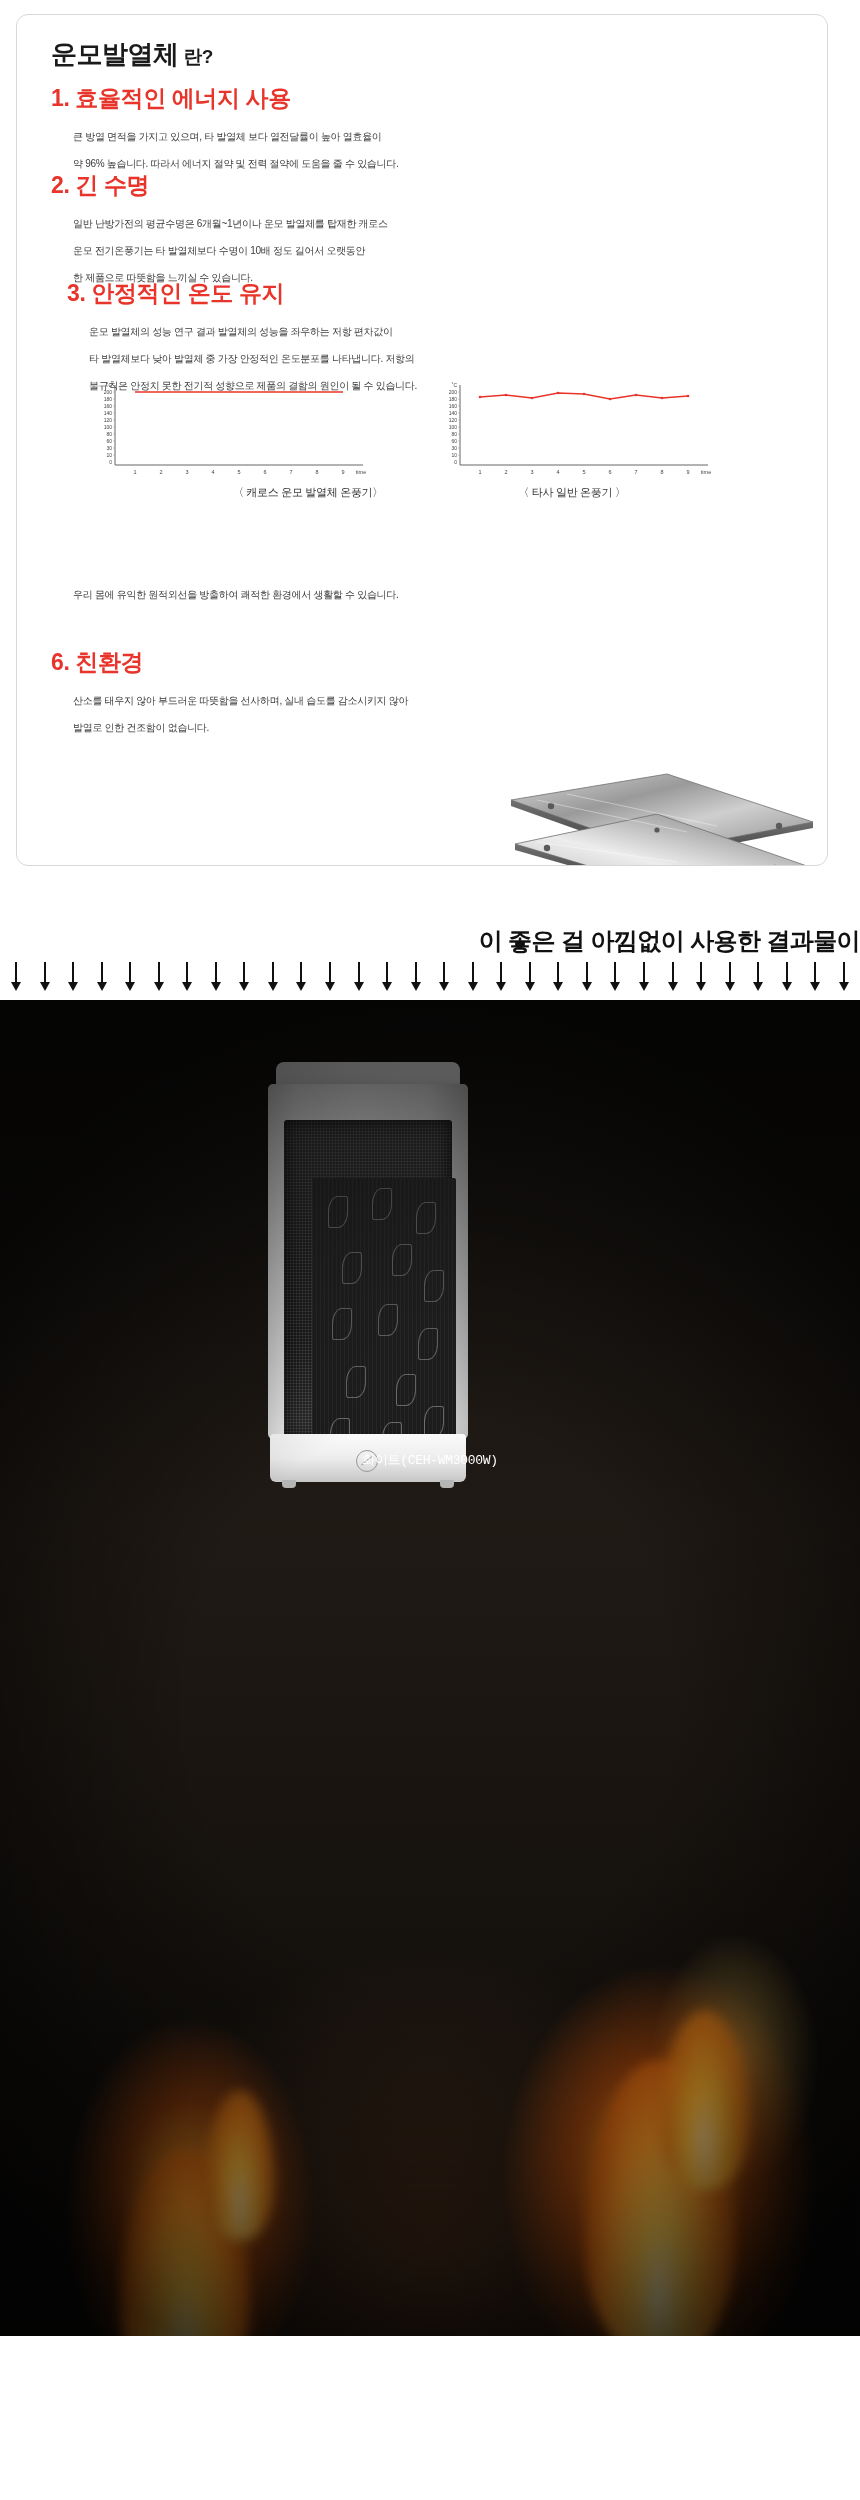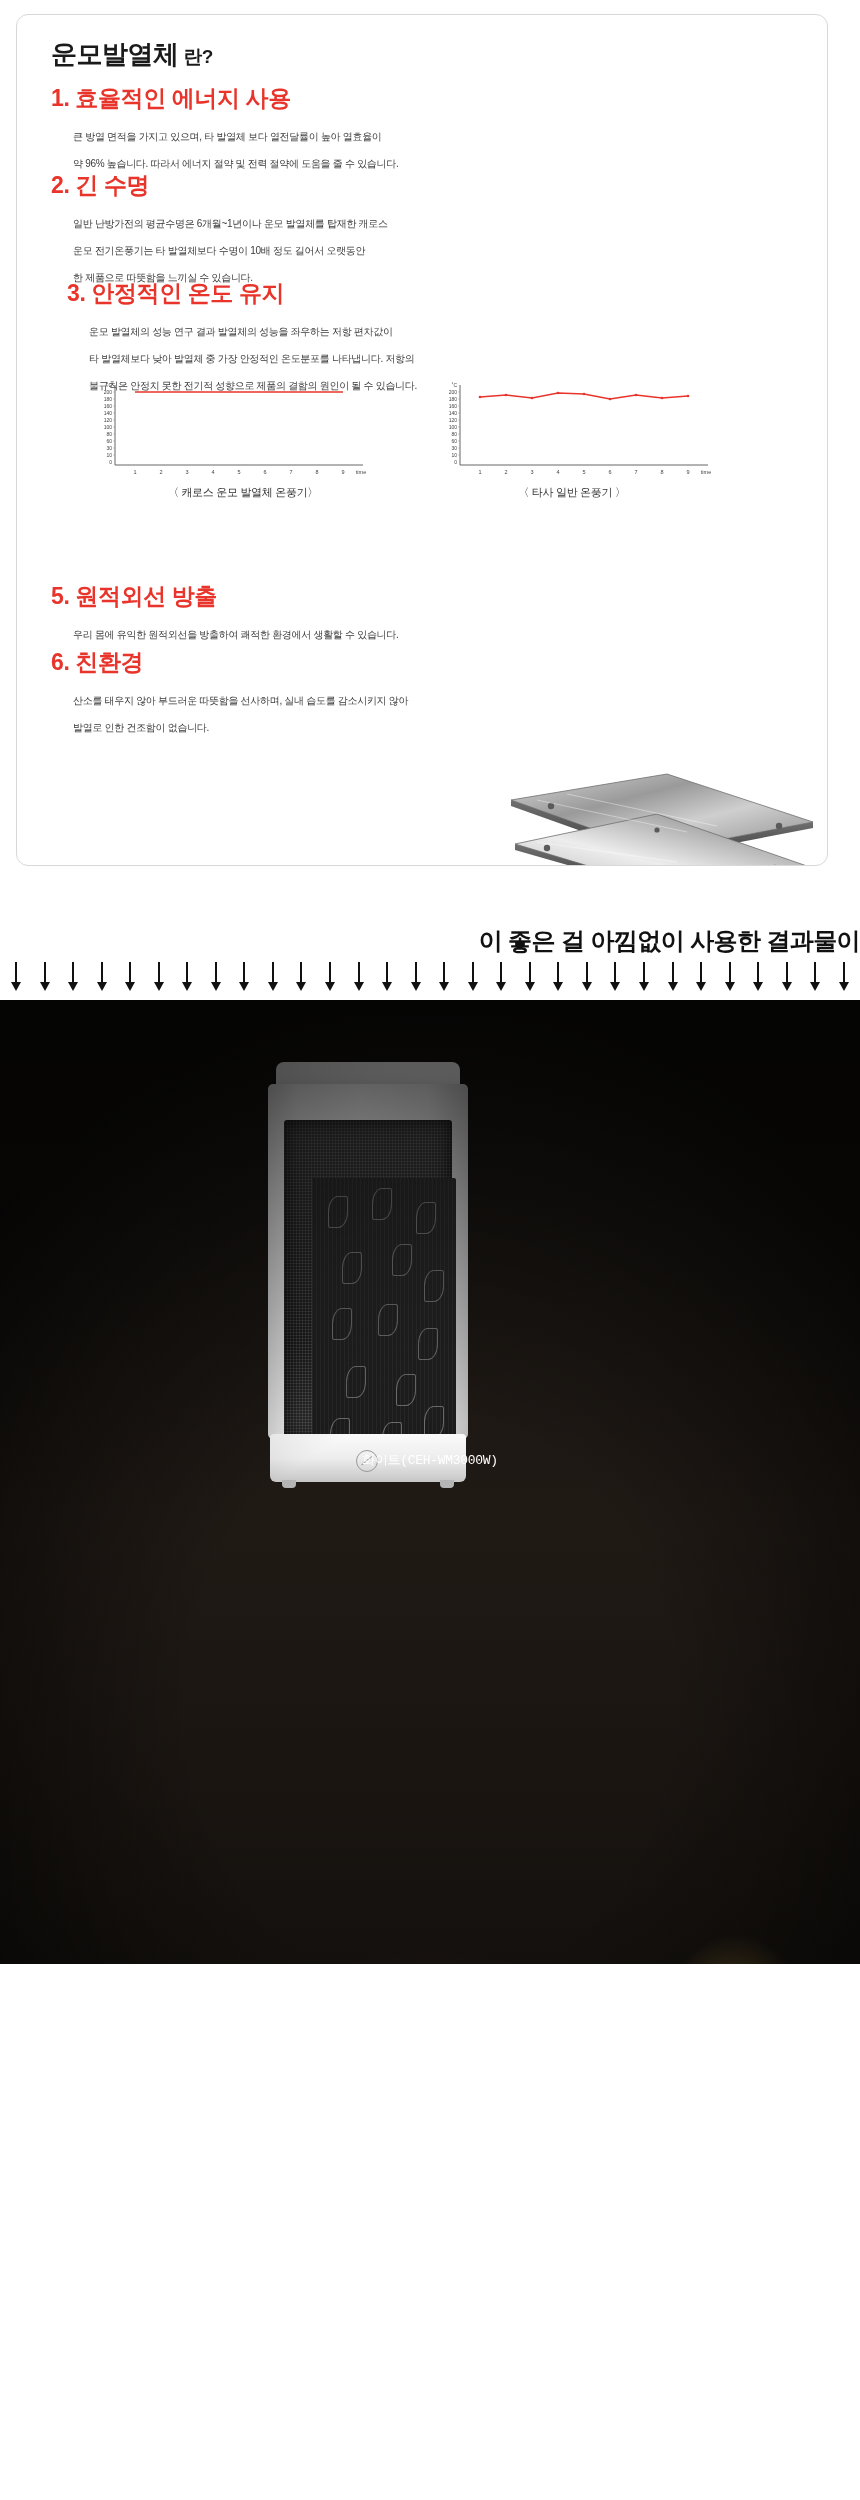--- a/index.html
+++ b/index.html
@@ -8,21 +8,21 @@
     background: #ffffff;
   }
   body {
     width: 860px;
     font-family: "Liberation Sans", sans-serif;
     color: #333333;
     -webkit-font-smoothing: antialiased;
   }
   .page {
     width: 860px;
-    height: 1964px;
+    height: 2336px;
     position: relative;
     overflow: hidden;
     background: #ffffff;
   }
 
   
   .card {
     position: absolute;
     left: 16px;
     top: 14px;
@@ -87,21 +87,21 @@
   .chart-box.right { left: 345px; }
   .chart-cap {
     position: absolute;
     top: 104px;
     width: 300px;
     text-align: center;
     font-size: 11px;
     color: #333;
     letter-spacing: -0.3px;
   }
-  .chart-cap.left { left: 16px; }
+  .chart-cap.left { left: 6px; text-align: right; }
   .chart-cap.right { left: 345px; }
 
   
   .plates {
     position: absolute;
     left: 490px;
     top: 755px;
     width: 310px;
     height: 120px;
   }
@@ -425,21 +425,20 @@
               <circle cx="240" cy="17" r="1.3"></circle>
               <circle cx="266" cy="15" r="1.3"></circle>
           </g>
         </svg>
       </div>
       <div class="chart-cap right">〈 타사 일반 온풍기 〉</div>
     </div>
 
 
     <div class="sect" style="top:566px;">
-      <div class="sect-head">5. 원적외선 방출</div>
       <div class="sect-body" style="white-space:pre-line;">우리 몸에 유익한 원적외선을 방출하여 쾌적한 환경에서 생활할 수 있습니다.</div>
     </div>
 
     <div class="sect" style="top:632px;">
       <div class="sect-head">6. 친환경</div>
       <div class="sect-body" style="white-space:pre-line;">산소를 태우지 않아 부드러운 따뜻함을 선사하며, 실내 습도를 감소시키지 않아
 발열로 인한 건조함이 없습니다.</div>
     </div>
 
 

